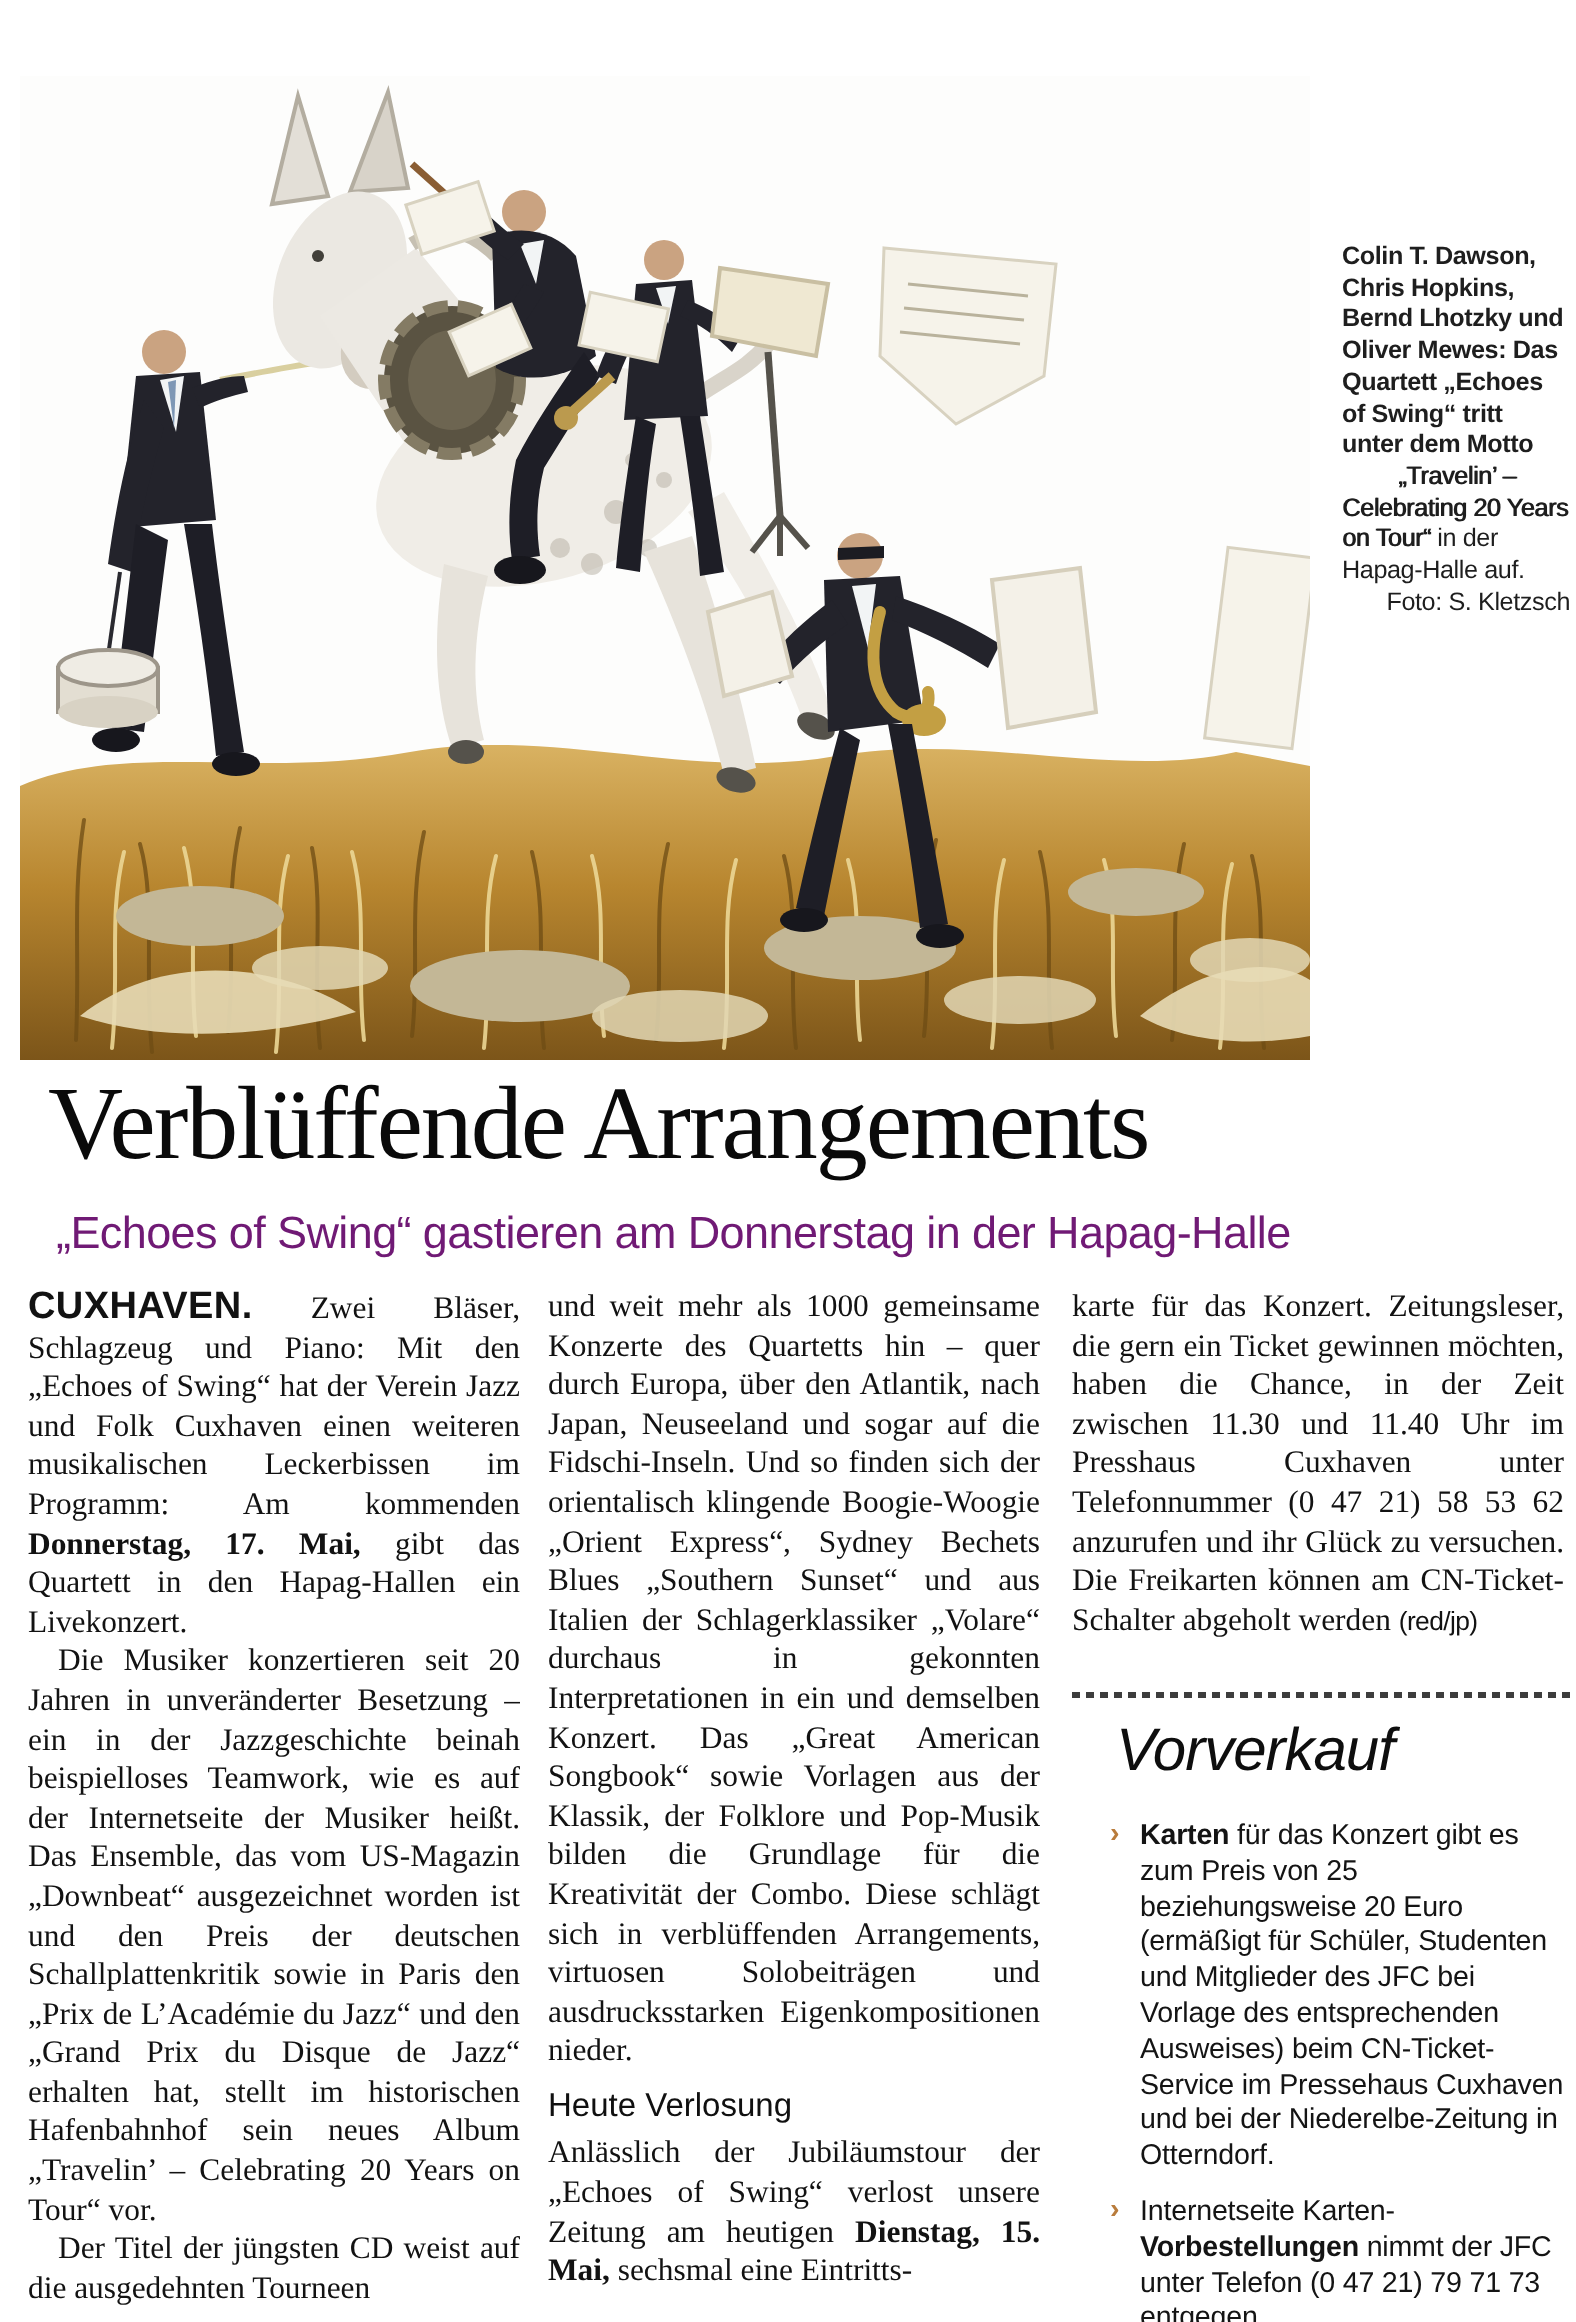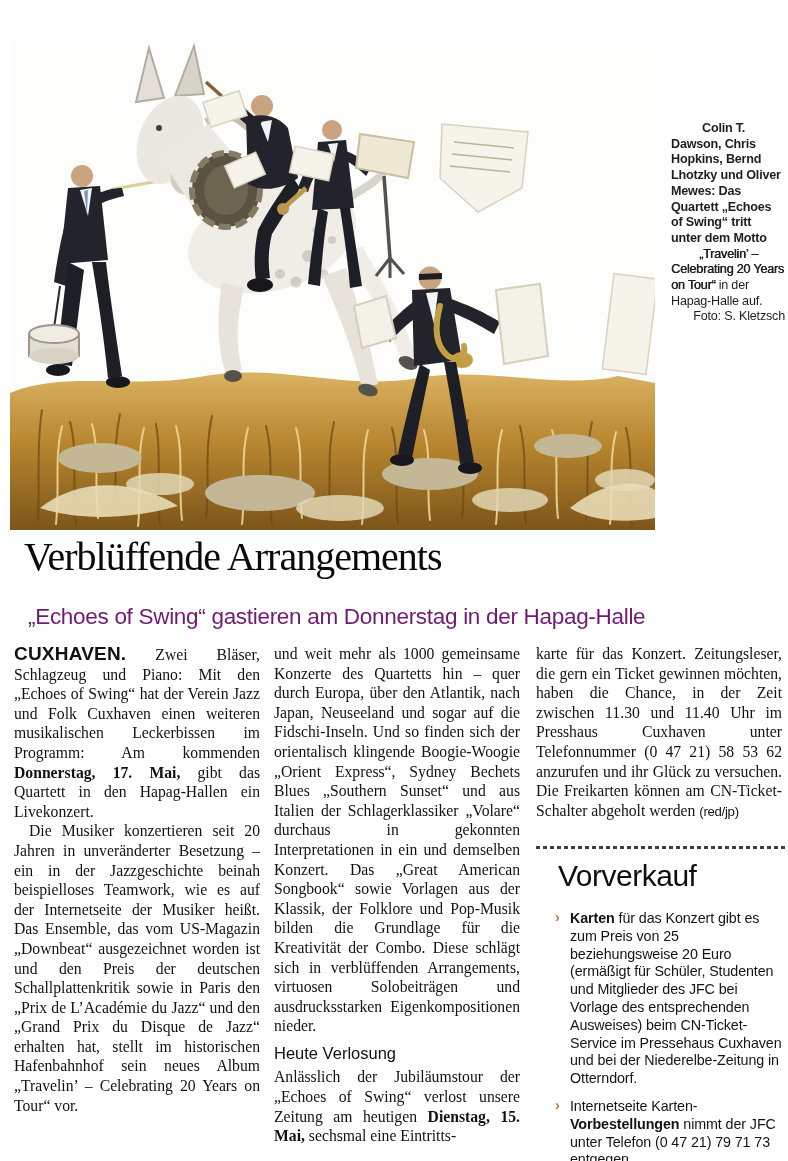--- a/index.html
+++ b/index.html
@@ -2,46 +2,46 @@
 <html lang="de"><head>
 <meta charset="utf-8">
 <style>
   html,body{margin:0;padding:0;background:#ffffff;}
   .sheet{position:relative;width:788px;height:1161px;background:#ffffff;overflow:hidden;
          font-family:"Liberation Serif",serif;color:#121212;}
   .photo{position:absolute;left:10px;top:38px;width:645px;height:492px;margin:0;}
   .caption{position:absolute;left:671px;top:121px;width:114px;}
   .caption-text{margin:0;font-family:"Liberation Sans",sans-serif;font-size:12.6px;
                 line-height:15.7px;color:#1e1e1e;letter-spacing:-0.2px;}
-  .seg-capbold{font-weight:700;margin-left:31px;}
+  .seg-capbold{font-weight:700;}
   .seg-capxbold{font-weight:400;text-shadow:0.5px 0 0 currentColor;margin-left:28px;}
   .seg-capreg{font-weight:400;text-align:center;}
   .caption-credit{margin:0;font-family:"Liberation Sans",sans-serif;font-size:12.6px;
                   line-height:15.7px;color:#1e1e1e;text-align:right;letter-spacing:-0.2px;}
   .headline{position:absolute;left:24px;top:537px;margin:0;font-family:"Liberation Serif",serif;
-            font-weight:400;font-size:40px;line-height:1;color:#0a0a0a;letter-spacing:-1px;white-space:nowrap;}
+            font-weight:400;font-size:52px;line-height:1;color:#0a0a0a;letter-spacing:-1px;white-space:nowrap;}
   .subheadline{position:absolute;left:28px;top:604px;margin:0;font-family:"Liberation Sans",sans-serif;
                font-weight:400;font-size:22.5px;color:#701a75;letter-spacing:-0.3px;white-space:nowrap;}
   .col{position:absolute;top:644px;width:246px;font-size:15.7px;line-height:19.6px;
        text-align:justify;hyphens:auto;-webkit-hyphens:auto;}
   .col-1{left:14px;height:517px;overflow:hidden;}
   .col-2{left:274px;height:517px;overflow:hidden;}
   .col-3{left:536px;}
   .body-para{margin:0;}
   .body-para.indent{text-indent:15px;}
   .seg-lead{font-family:"Liberation Sans",sans-serif;font-weight:700;font-size:19px;letter-spacing:0.2px;}
   .seg-bold{font-weight:700;}
   .seg-sans{font-family:"Liberation Sans",sans-serif;font-size:13.2px;letter-spacing:-0.3px;}
   .col-subhead{margin:8px 0 4px 0;font-family:"Liberation Sans",sans-serif;font-weight:400;
                font-size:16.5px;color:#101010;text-align:left;}
   .vorverkauf{position:absolute;left:536px;top:846px;width:250px;background:#fff;}
   .vv-rule{height:3px;background-image:repeating-linear-gradient(90deg,#3d3d3d 0 4px,transparent 4px 7px);
            margin-bottom:10px;}
   .vv-title{margin:6px 0 18px 22px;font-family:"Liberation Sans",sans-serif;font-weight:400;
-            font-size:30px;line-height:1.1;color:#0e0e0e;letter-spacing:-0.5px;}
+            font-size:30px;line-height:1.1;color:#0e0e0e;letter-spacing:-0.5px;font-style:italic;}
   .vv-item{position:relative;padding-left:34px;margin-bottom:10px;font-family:"Liberation Sans",sans-serif;
            font-size:14.3px;line-height:17.8px;color:#141414;letter-spacing:-0.1px;text-align:left;}
   .vv-marker{position:absolute;left:19px;top:-1px;font-weight:700;color:#b97c3c;}
 </style>
 </head>
 <body>
 
 <div class="sheet">
 
   <figure class="photo">
@@ -214,20 +214,21 @@
     <p class="caption-text"><span class="seg-capbold">Colin T. Dawson, Chris Hopkins, Bernd Lhotzky und Oliver Mewes: Das Quartett „Echoes of Swing“ tritt unter dem Motto </span><span class="seg-capxbold">„Travelin’ – Celebrating 20 Years on Tour“</span><span class="seg-capreg"> in der Hapag-Halle auf.</span></p>
     <p class="caption-credit">Foto: S. Kletzsch</p>
   </aside>
 
   <h1 class="headline">Verblüffende Arrangements</h1>
   <h2 class="subheadline">„Echoes of Swing“ gastieren am Donnerstag in der Hapag-Halle</h2>
 
   <div class="col col-1">
       <p class="body-para"><span class="seg-lead">CUXHAVEN.</span><span> Zwei Bläser, Schlagzeug und Piano: Mit den „Echoes of Swing“ hat der Verein Jazz und Folk Cuxhaven einen weiteren musikalischen Leckerbissen im Programm: Am kommenden </span><span class="seg-bold">Donnerstag, 17. Mai,</span><span> gibt das Quartett in den Hapag-Hallen ein Livekonzert.</span></p>
       <p class="body-para indent"><span>Die Musiker konzertieren seit 20 Jahren in unveränderter Besetzung – ein in der Jazzgeschichte beinah beispielloses Teamwork, wie es auf der Internetseite der Musiker heißt. Das Ensemble, das vom US-Magazin „Downbeat“ ausgezeichnet worden ist und den Preis der deutschen Schallplattenkritik sowie in Paris den „Prix de L’Académie du Jazz“ und den „Grand Prix du Disque de Jazz“ erhalten hat, stellt im historischen Hafenbahnhof sein neues Album „Travelin’ – Celebrating 20 Years on Tour“ vor.</span></p>
+      <p class="body-para indent"><span>Der Titel der jüngsten CD weist auf die ausgedehnten Tourneen</span></p>
     </div>
   <div class="col col-2">
       <p class="body-para"><span>und weit mehr als 1000 gemeinsame Konzerte des Quartetts hin – quer durch Europa, über den Atlantik, nach Japan, Neuseeland und sogar auf die Fidschi-Inseln. Und so finden sich der orientalisch klingende Boogie-Woogie „Orient Express“, Sydney Bechets Blues „Southern Sunset“ und aus Italien der Schlagerklassiker „Volare“ durchaus in gekonnten Interpretationen in ein und demselben Konzert. Das „Great American Songbook“ sowie Vorlagen aus der Klassik, der Folklore und Pop-Musik bilden die Grundlage für die Kreativität der Combo. Diese schlägt sich in verblüffenden Arrangements, virtuosen Solobeiträgen und ausdrucksstarken Eigenkompositionen nieder.</span></p>
       <h3 class="col-subhead">Heute Verlosung</h3>
       <p class="body-para"><span>Anlässlich der Jubiläumstour der „Echoes of Swing“ verlost unsere Zeitung am heutigen </span><span class="seg-bold">Dienstag, 15. Mai,</span><span> sechsmal eine Eintritts-</span></p>
     </div>
   <div class="col col-3">
       <p class="body-para"><span>karte für das Konzert. Zeitungsleser, die gern ein Ticket gewinnen möchten, haben die Chance, in der Zeit zwischen 11.30 und 11.40 Uhr im Presshaus Cuxhaven unter Telefonnummer (0 47 21) 58 53 62 anzurufen und ihr Glück zu versuchen. Die Freikarten können am CN-Ticket-Schalter abgeholt werden </span><span class="seg-sans">(red/jp)</span></p>
     </div>
 

